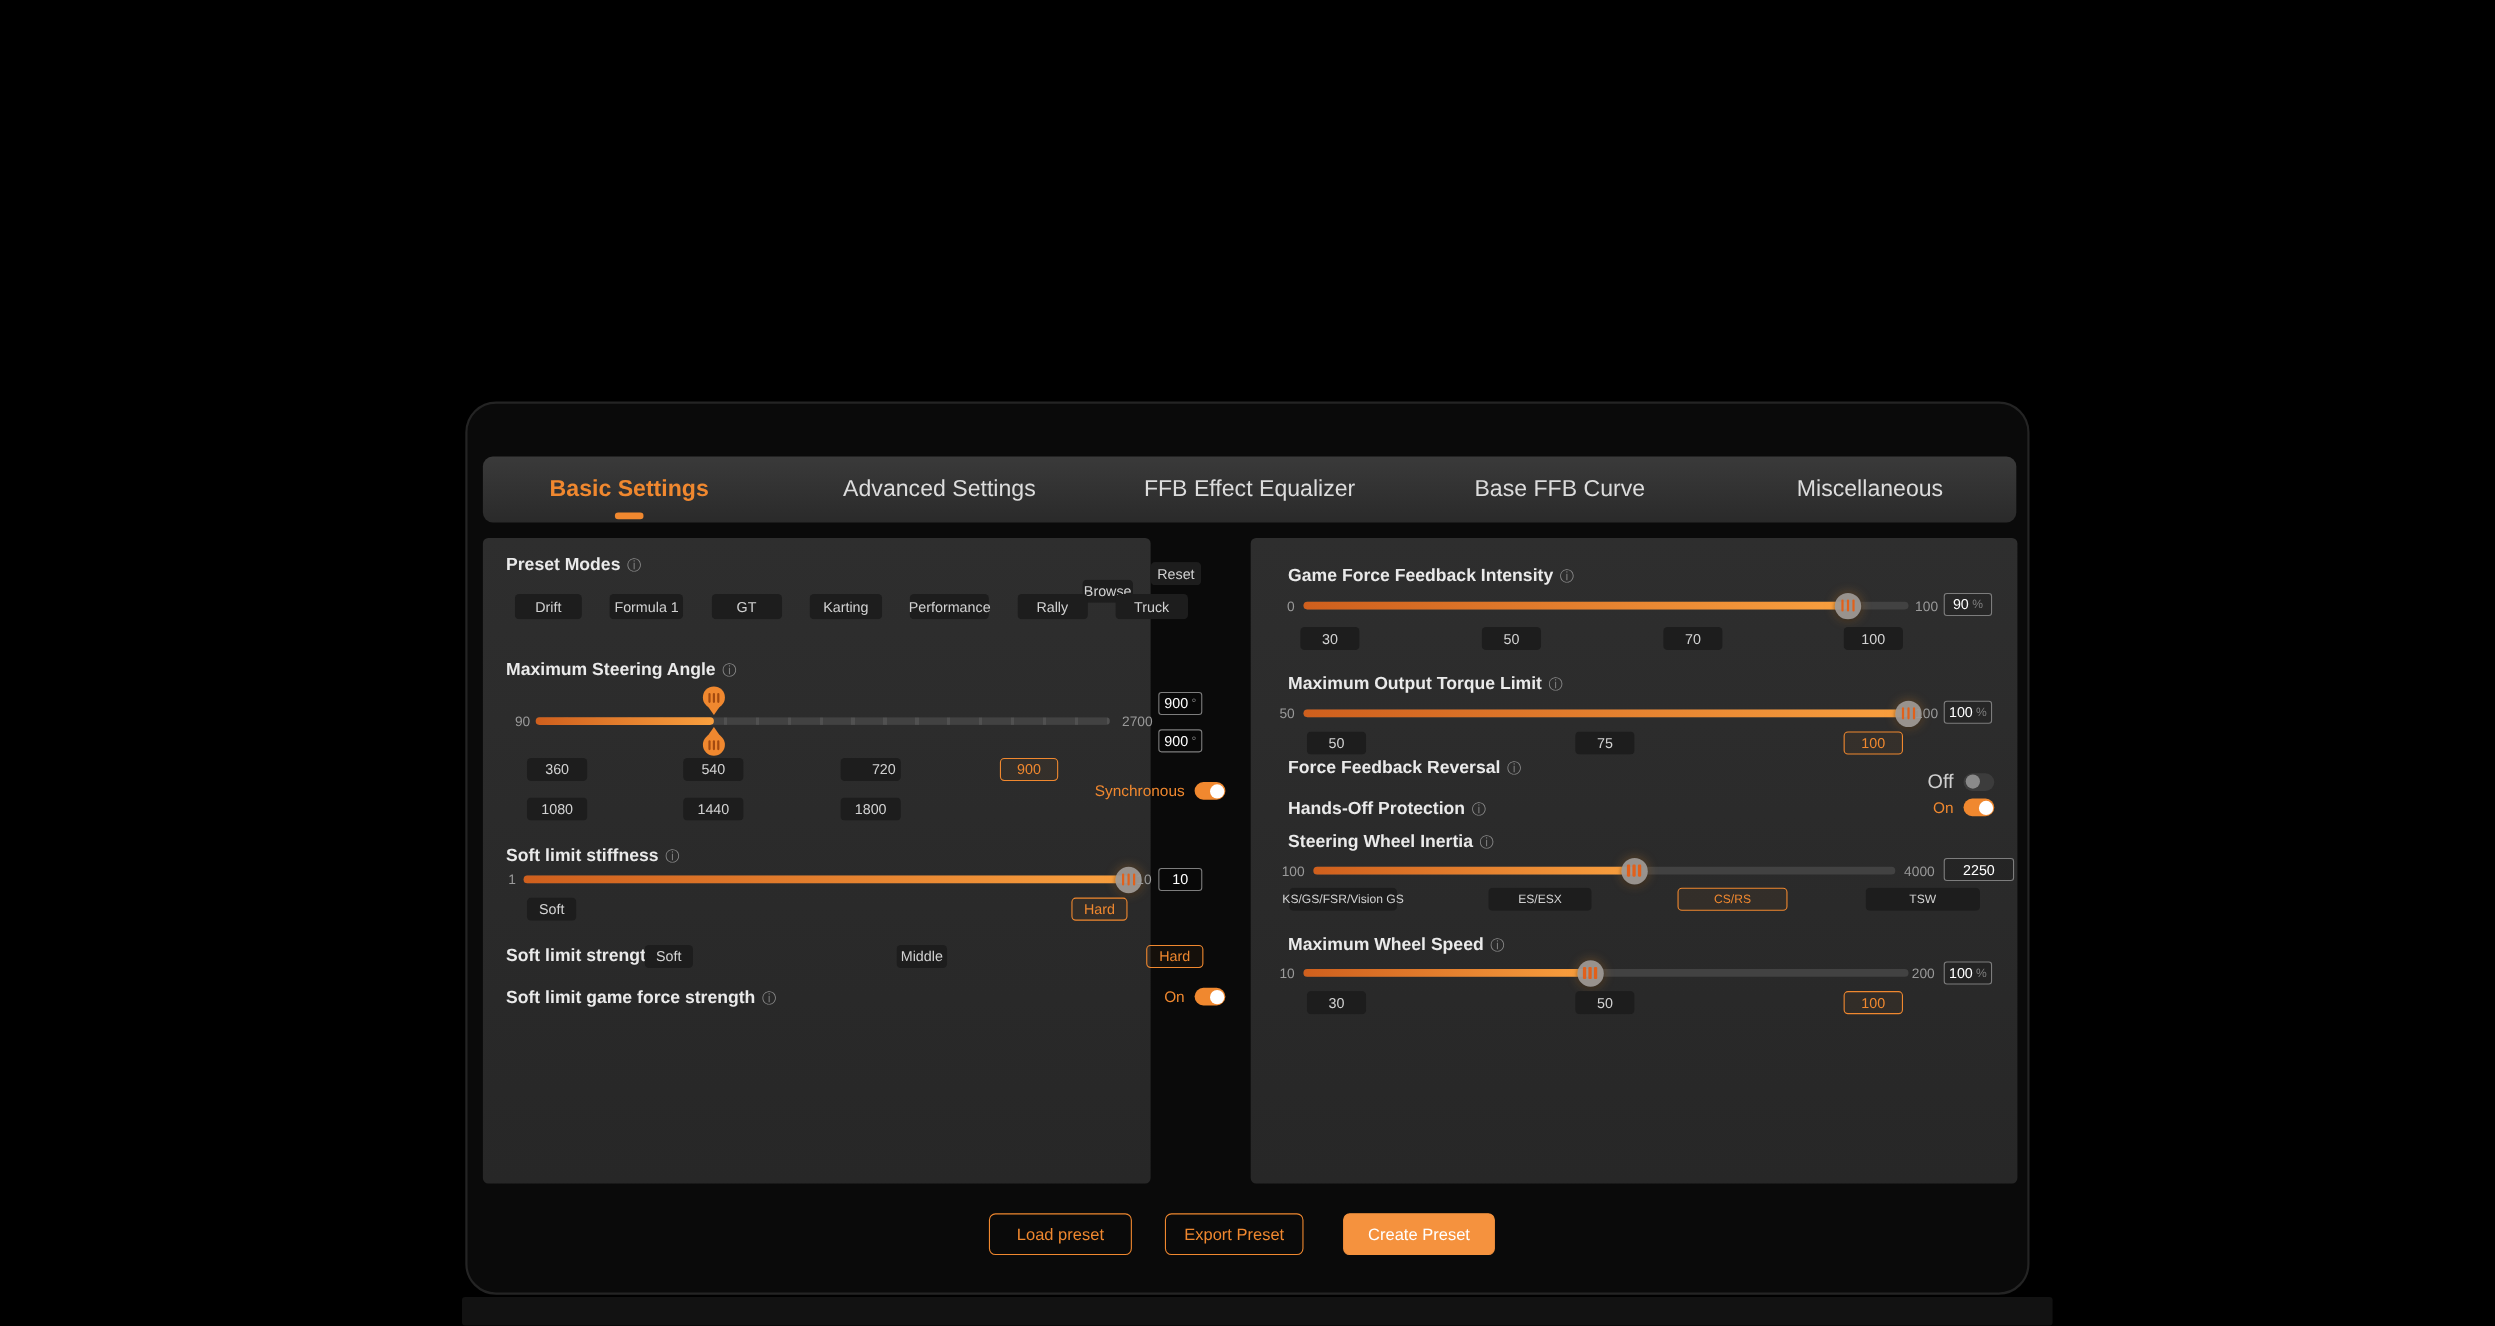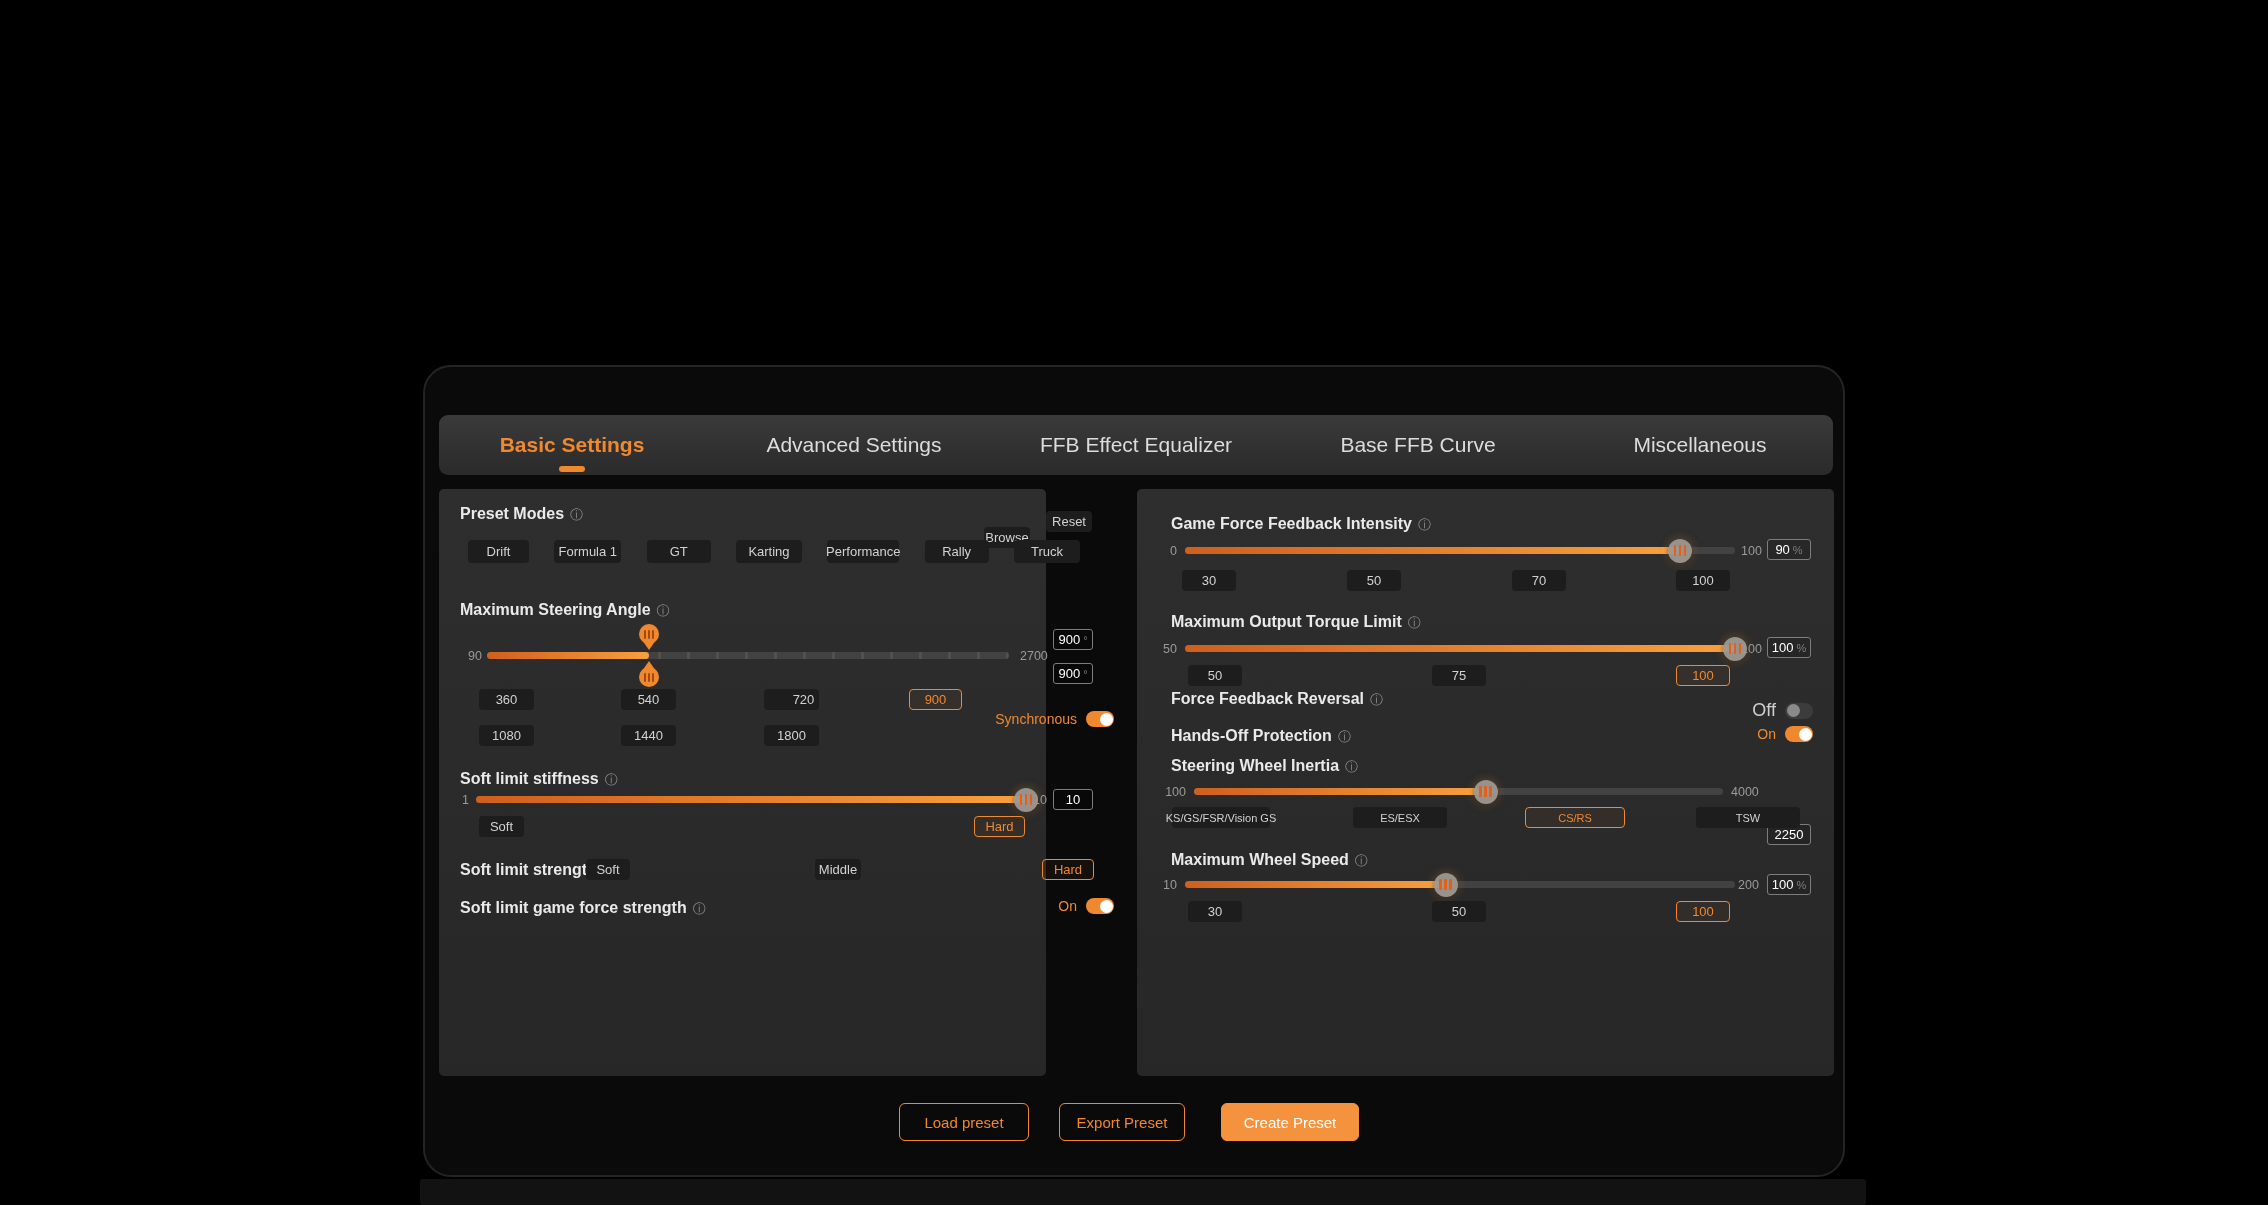--- a/index.html
+++ b/index.html
@@ -249,21 +249,21 @@
     <div class="abs minmax" style="left:19px;top:296px;width:30px;text-align:right;">100</div>
     <div class="track abs" style="left:57px;top:299px;width:529px;">
       <div class="fill" style="width: 55.1282%;"></div>
       <div class="handle" style="left: 55.1282%;">
           <i></i>
           <i></i>
           <i></i>
         </div>
     </div>
     <div class="abs minmax" style="left:594px;top:296px;">4000</div>
-    <div class="abs valbox" style="left:630px;top:291px;width:44px;margin-top:44px;">
+    <div class="abs valbox" style="left:630px;top:291px;width:64px;">
         <span>2250</span>
       </div>
     <div class="abs btn tiny" style="left:35px;top:318px;width:98px;text-align:center;">KS/GS/FSR/Vision GS</div>
     <div class="abs btn tiny" style="left:216px;top:318px;width:94px;">ES/ESX</div>
     <div class="abs btn tiny sel" style="left:388px;top:318px;width:100px;">CS/RS</div>
     <div class="abs btn tiny" style="left:559px;top:318px;width:104px;">TSW</div>
 
     <div class="abs sec-label" style="left:34px;top:362px;">
       <span>Maximum Wheel Speed</span><span class="info">ⓘ</span>
     </div>

